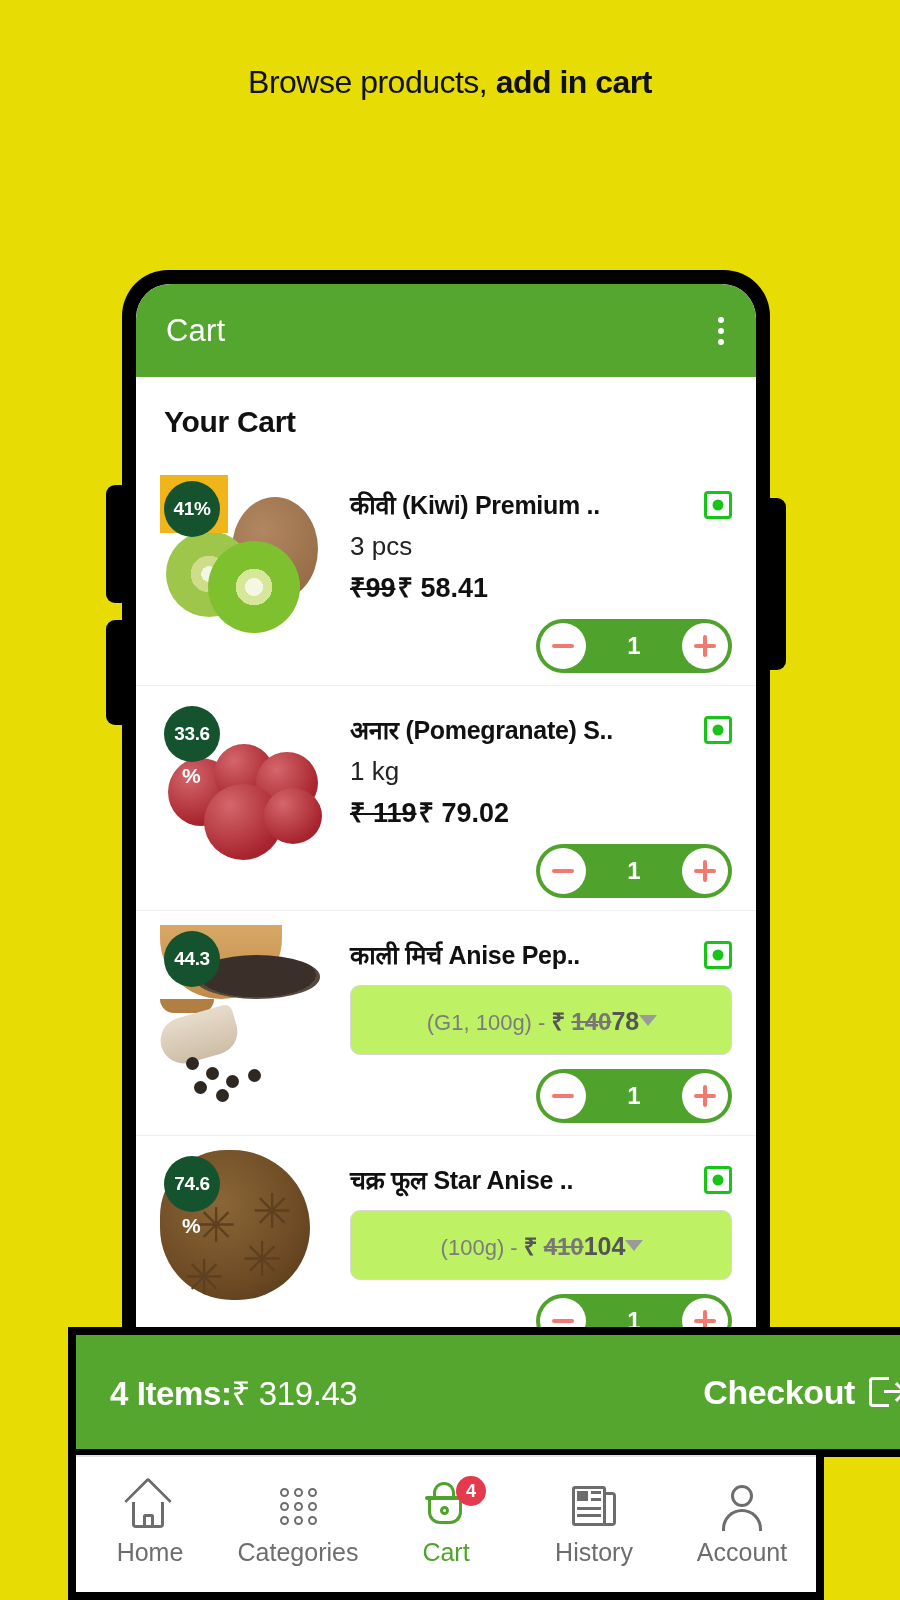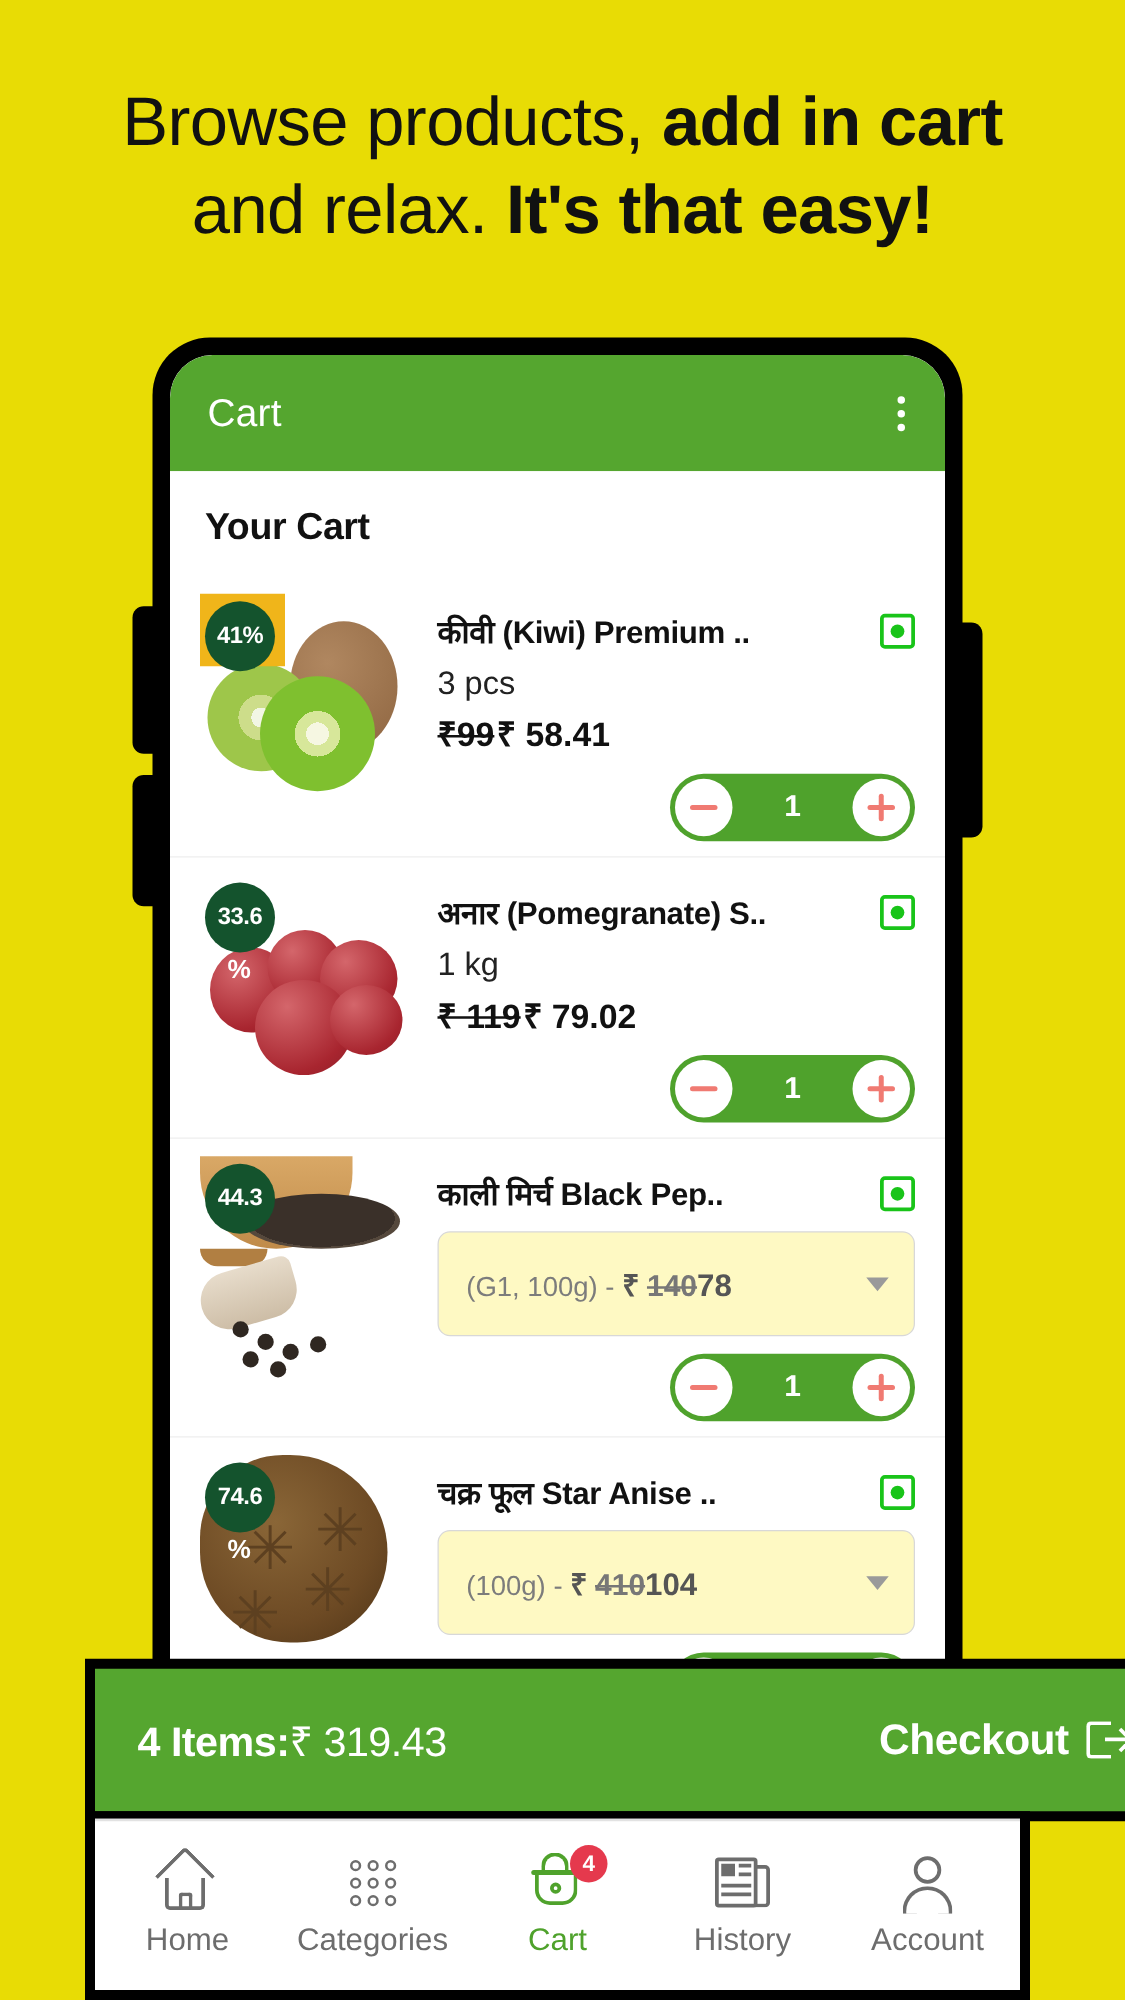--- a/index.html
+++ b/index.html
@@ -10,21 +10,21 @@
     position: relative;
     overflow: hidden;
   }
 
   
   .headline {
     position: absolute;
     top: 62px; left: 0; right: 0;
     text-align: center;
     color: #111111;
-    font-size: 55px;
+    font-size: 32px;
     line-height: 1.28;
     letter-spacing: -0.5px;
     padding: 0 90px;
   }
   .headline .ln { display: block; }
   .headline .strong { font-weight: bold; }
 
   
   .phone {
     position: absolute;
@@ -184,28 +184,28 @@
     border-radius: 50%;
     background: #19c419;
   }
   .qtytext { font-size: 26px; color: #222; margin-top: 10px; }
   .priceline { margin-top: 6px; font-size: 27px; color: #111; font-weight: bold; }
   .priceline .old { text-decoration: line-through; font-weight: bold; }
   .priceline .new { margin-left: 2px; }
 
   .variant-select {
     margin-top: 14px;
-    height: 84px;
+    height: 70px;
     border: 1.5px solid #d8d8d8;
     border-radius: 10px;
     display: flex;
     align-items: center;
-    justify-content: space-between;
+    justify-content: center;
     padding: 0 20px 0 22px;
-    background: #fef9c3;
+    background: #bef264;
     cursor: pointer;
   }
   .variant-text { font-size: 22px; color: #7c7c7c; }
   .variant-text .rs { color: #555; font-weight: bold; font-size: 24px; }
   .variant-text .old { text-decoration: line-through; color: #777; font-weight: bold; font-size: 24px; }
   .variant-text .new { color: #555; font-weight: bold; font-size: 25px; }
   .caret { width: 0; height: 0; border-left: 9px solid transparent; border-right: 9px solid transparent; border-top: 11px solid #9a9a9a; }
 
   .stepper {
     margin-top: 14px;
@@ -349,21 +349,20 @@
   .ic-news .ln4 { position: absolute; left: 9px; top: 32px; width: 24px; height: 3px; background: #6d6d6d; }
 
   .ic-user .head { position: absolute; left: 15px; top: 3px; width: 22px; height: 22px; border: 3px solid #6d6d6d; border-radius: 50%; }
   .ic-user .shoulders { position: absolute; left: 6px; top: 27px; width: 40px; height: 22px; border: 3px solid #6d6d6d; border-bottom: none; border-radius: 22px 22px 0 0; }
 </style>
 </head>
 <body>
 
 <div class="headline">
   <span class="ln"><span>Browse products, </span><span class="strong">add in cart</span></span>
-  <span class="ln"><span>and relax. </span><span class="strong">It's that easy!</span></span>
 </div>
 
 <div class="phone">
   <div class="side-btn vol-up"></div>
   <div class="side-btn vol-dn"></div>
   <div class="side-btn power"></div>
 
   <div class="screen">
 
     <div class="appbar">
@@ -445,21 +444,21 @@
             <div class="blob pep" style="left:46px;top:142px;"></div>
             <div class="blob pep" style="left:66px;top:150px;"></div>
             <div class="blob pep" style="left:88px;top:144px;"></div>
             <div class="blob pep" style="left:56px;top:164px;"></div>
             <div class="blob pep" style="left:34px;top:156px;"></div>
           </div>
           <div class="badge">44.3</div>
         </div>
         <div class="info">
           <div class="title-row">
-            <div class="item-title">काली मिर्च Black Pep..</div>
+            <div class="item-title">काली मिर्च Anise Pep..</div>
             <div class="veg-mark"></div>
           </div>
           <div class="variant-select">
             <div class="variant-text">
               <span>(G1, 100g) - </span><span class="rs">₹</span>
               <span class="old">140</span><span class="new">78</span>
             </div>
             <div class="caret"></div>
           </div>
           <div class="stepper">

